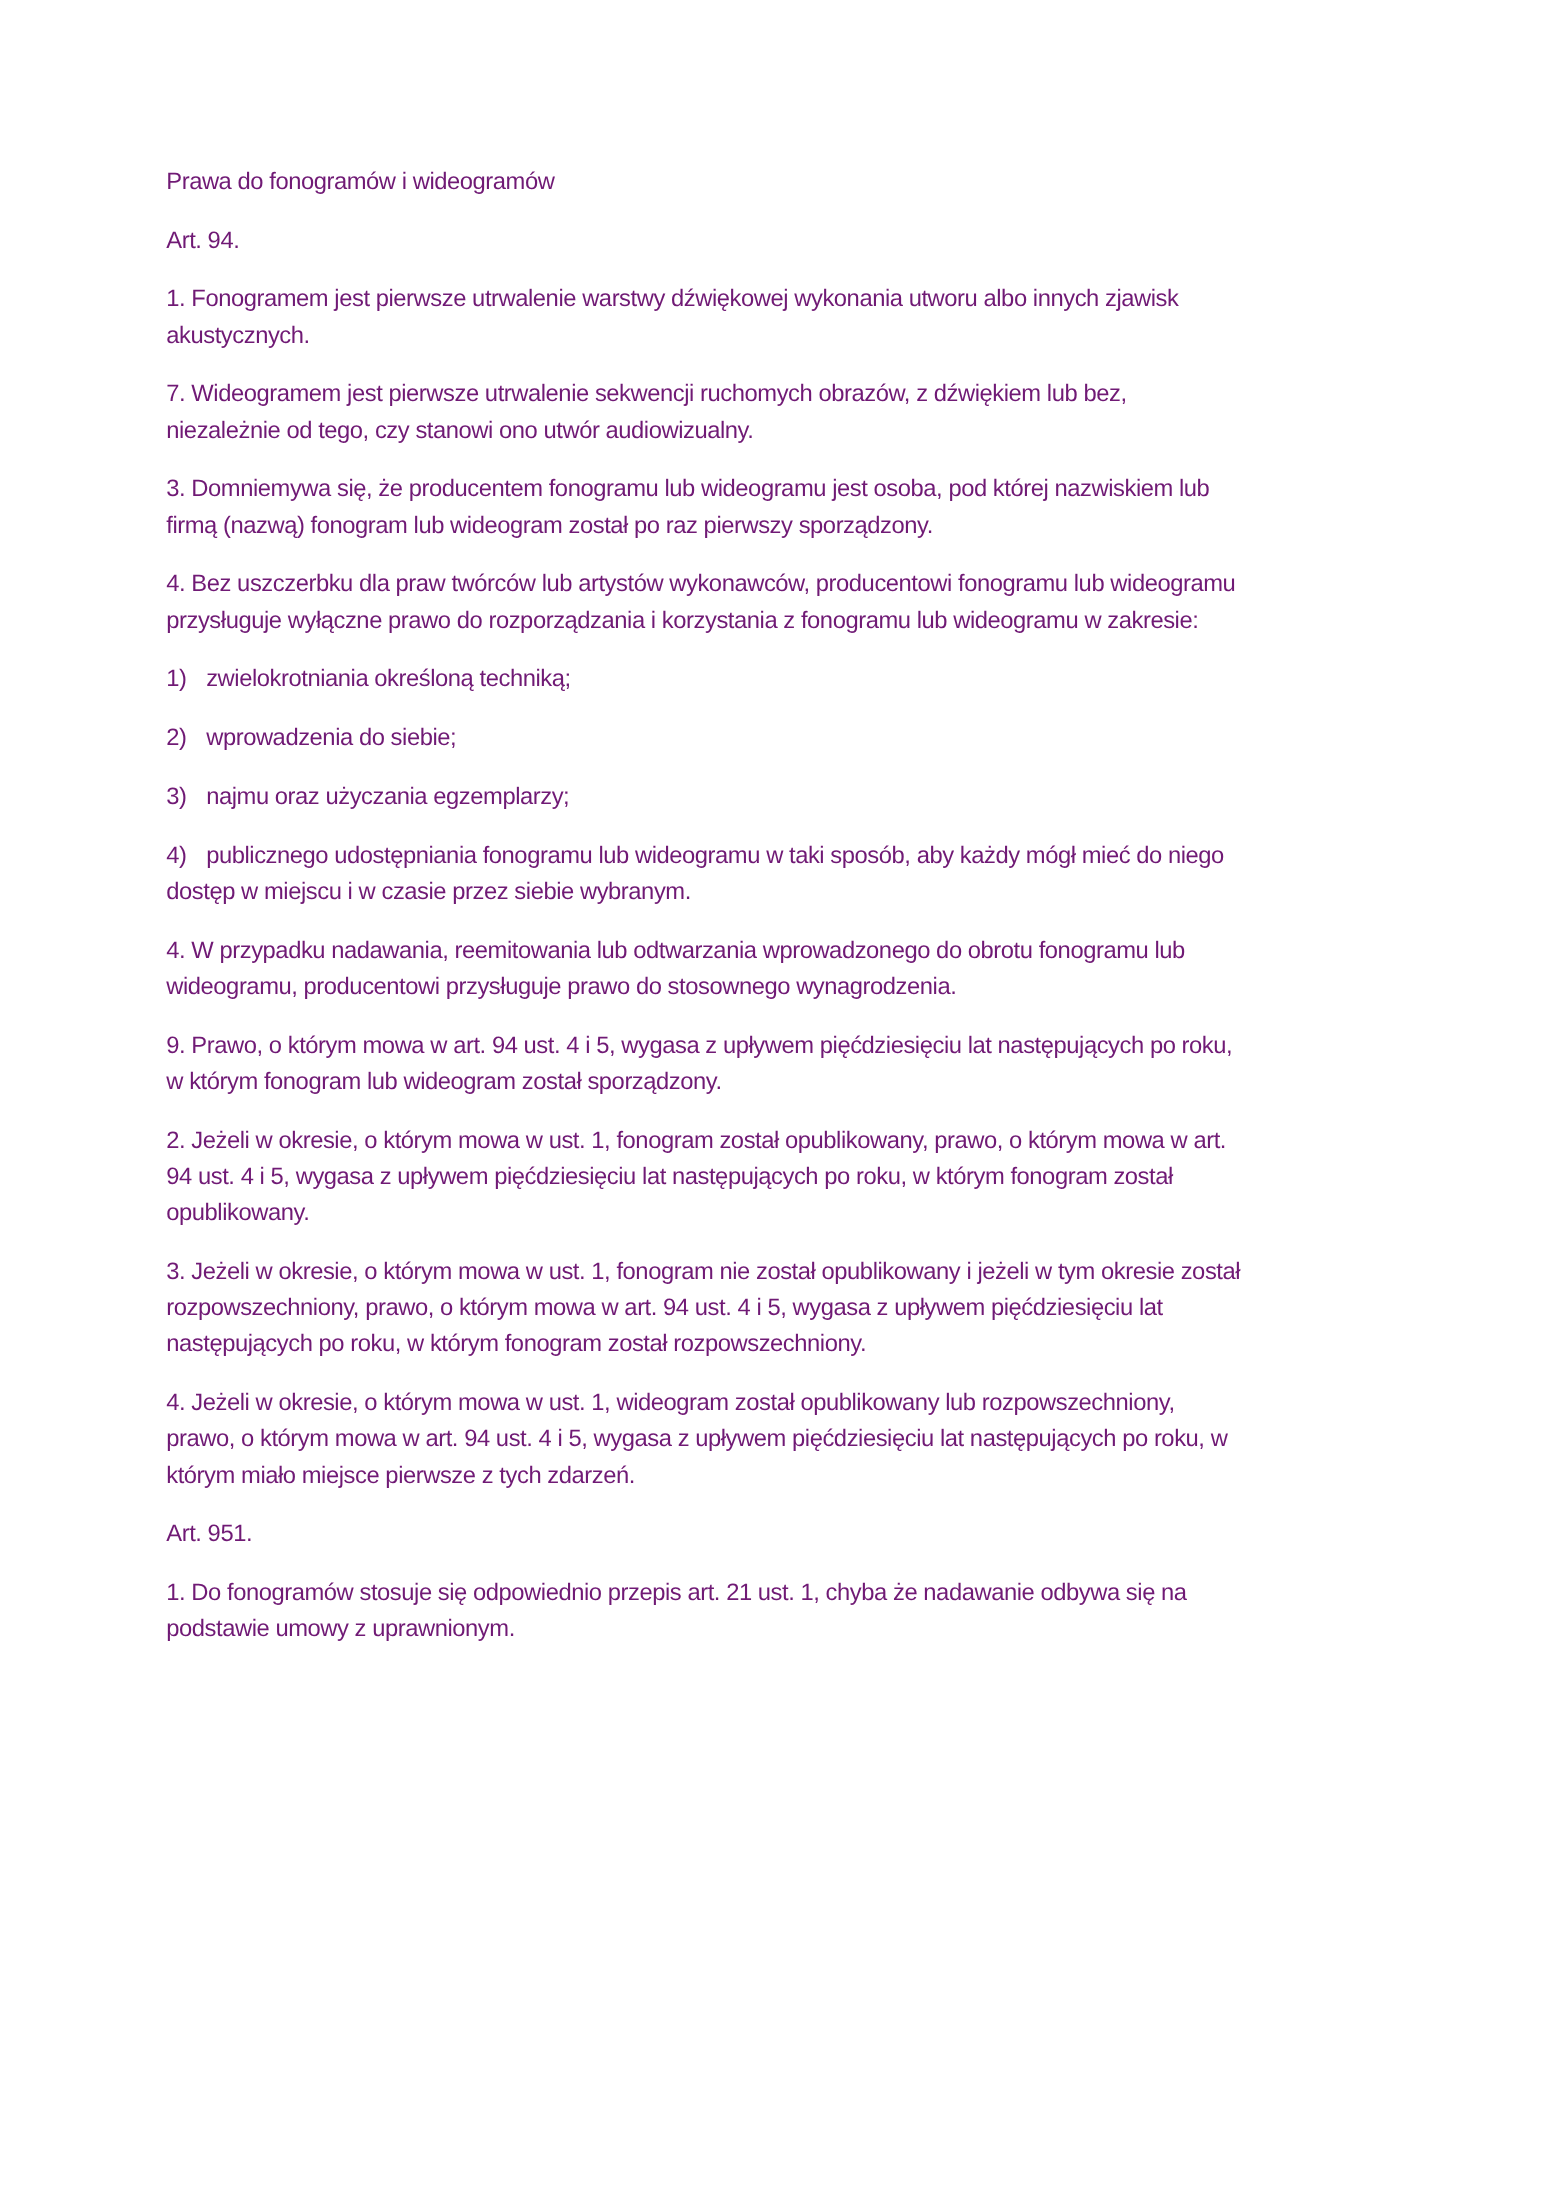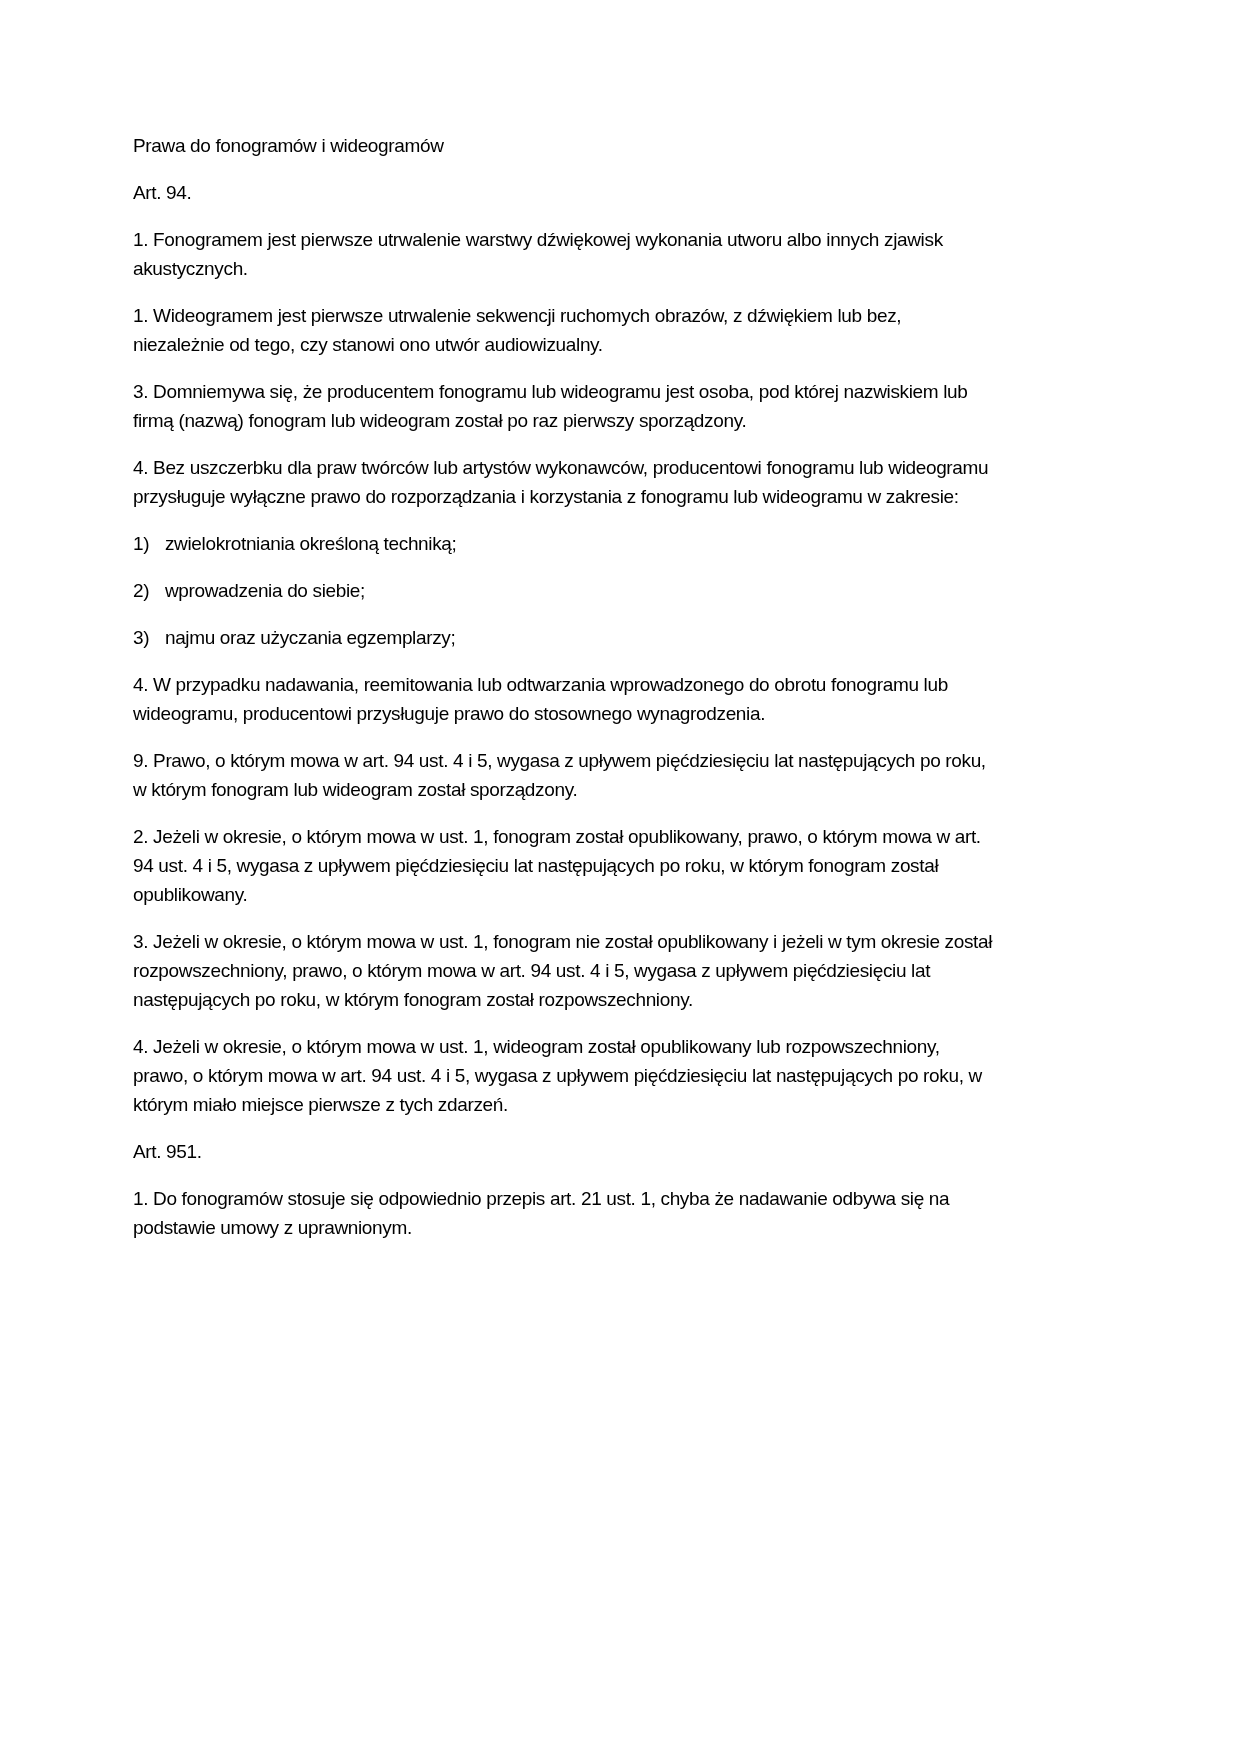--- a/index.html
+++ b/index.html
@@ -1,49 +1,53 @@
 <!DOCTYPE html>
 <html><head>
 <meta charset="utf-8">
 <style>
   html, body { margin: 0; padding: 0; background: #ffffff; }
   body { width: 1240px; height: 1754px; position: relative; overflow: hidden; }
   .page {
     position: absolute; left: 133px; top: 131px; width: 860px;
     font-family: "Liberation Sans", sans-serif;
-    font-size: 19px; line-height: 29px; color: #000000;
+    font-size: 19px; line-height: 29px; color: #701a75;
     letter-spacing: -0.35px;
   }
   .page p { margin: 0 0 18px 0; }
   .list-item .num { display: inline-block; min-width: 27px; }
 </style>
 </head>
 <body>
 
 <div class="page">
   <p>Prawa do fonogramów i wideogramów</p>
 
   <p>Art. 94.</p>
   <p>1. Fonogramem jest pierwsze utrwalenie warstwy dźwiękowej wykonania utworu albo innych zjawisk akustycznych.</p>
-  <p>1. Wideogramem jest pierwsze utrwalenie sekwencji ruchomych obrazów, z dźwiękiem lub bez, niezależnie od tego, czy stanowi ono utwór audiowizualny.</p>
+  <p>7. Wideogramem jest pierwsze utrwalenie sekwencji ruchomych obrazów, z dźwiękiem lub bez, niezależnie od tego, czy stanowi ono utwór audiowizualny.</p>
   <p>3. Domniemywa się, że producentem fonogramu lub wideogramu jest osoba, pod której nazwiskiem lub firmą (nazwą) fonogram lub wideogram został po raz pierwszy sporządzony.</p>
   <p>4. Bez uszczerbku dla praw twórców lub artystów wykonawców, producentowi fonogramu lub wideogramu przysługuje wyłączne prawo do rozporządzania i korzystania z fonogramu lub wideogramu w zakresie:</p>
 
   <p class="list-item">
     <span class="num">1)</span>
     <span>zwielokrotniania określoną techniką;</span>
   </p>
   <p class="list-item">
     <span class="num">2)</span>
     <span>wprowadzenia do siebie;</span>
   </p>
   <p class="list-item">
     <span class="num">3)</span>
     <span>najmu oraz użyczania egzemplarzy;</span>
   </p>
+  <p class="list-item">
+    <span class="num">4)</span>
+    <span>publicznego udostępniania fonogramu lub wideogramu w taki sposób, aby każdy mógł mieć do niego dostęp w miejscu i w czasie przez siebie wybranym.</span>
+  </p>
 
   <p>4. W przypadku nadawania, reemitowania lub odtwarzania wprowadzonego do obrotu fonogramu lub wideogramu, producentowi przysługuje prawo do stosownego wynagrodzenia.</p>
 
   <p>9. Prawo, o którym mowa w art. 94 ust. 4 i 5, wygasa z upływem pięćdziesięciu lat następujących po roku, w którym fonogram lub wideogram został sporządzony.</p>
   <p>2. Jeżeli w okresie, o którym mowa w ust. 1, fonogram został opublikowany, prawo, o którym mowa w art. 94 ust. 4 i 5, wygasa z upływem pięćdziesięciu lat następujących po roku, w którym fonogram został opublikowany.</p>
   <p>3. Jeżeli w okresie, o którym mowa w ust. 1, fonogram nie został opublikowany i jeżeli w tym okresie został rozpowszechniony, prawo, o którym mowa w art. 94 ust. 4 i 5, wygasa z upływem pięćdziesięciu lat następujących po roku, w którym fonogram został rozpowszechniony.</p>
   <p>4. Jeżeli w okresie, o którym mowa w ust. 1, wideogram został opublikowany lub rozpowszechniony, prawo, o którym mowa w art. 94 ust. 4 i 5, wygasa z upływem pięćdziesięciu lat następujących po roku, w którym miało miejsce pierwsze z tych zdarzeń.</p>
 
   <p>Art. 951.</p>
   <p>1. Do fonogramów stosuje się odpowiednio przepis art. 21 ust. 1, chyba że nadawanie odbywa się na podstawie umowy z uprawnionym.</p>

